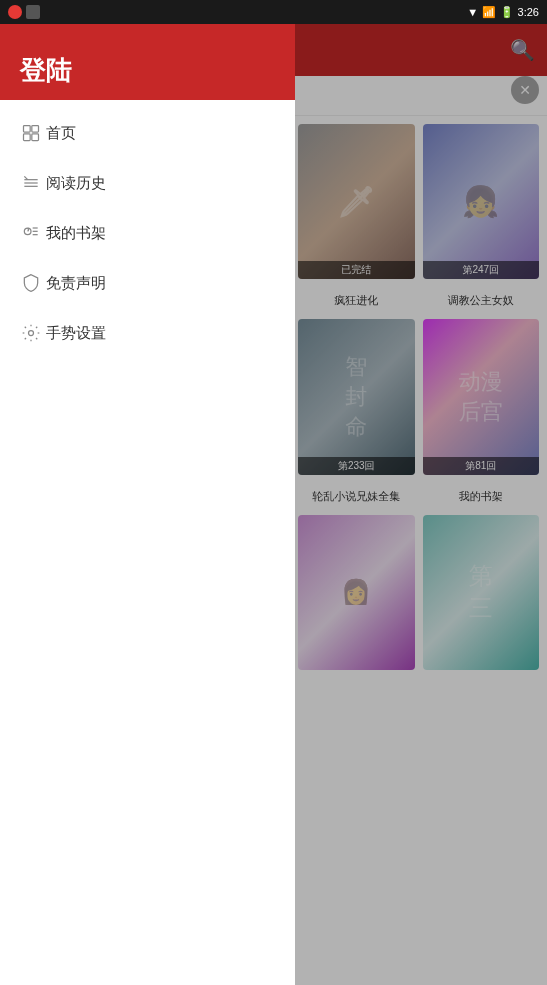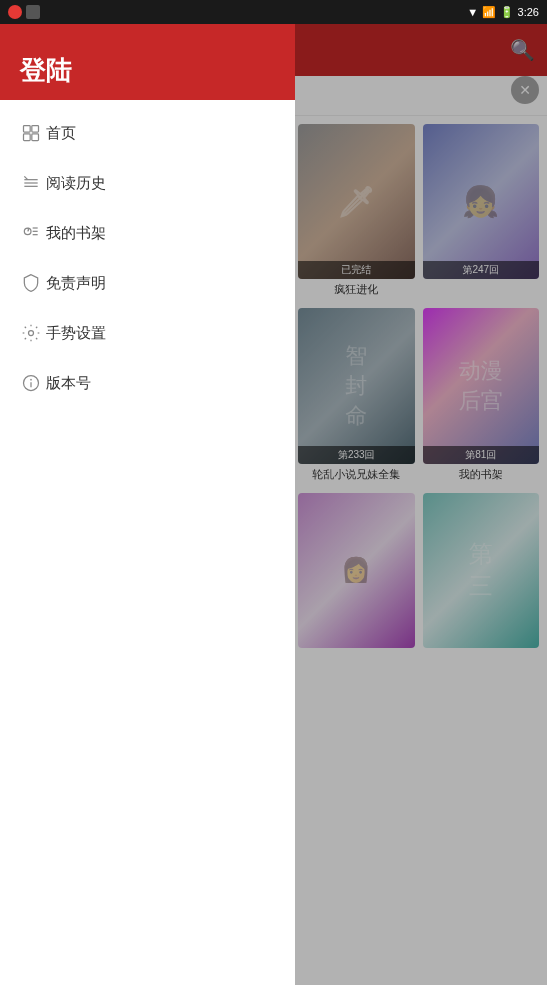--- a/index.html
+++ b/index.html
@@ -122,20 +122,21 @@
       text-align: center;
     }
     .book-title {
       font-size: 11px;
       color: #333;
       text-align: center;
       padding: 3px 2px;
       white-space: nowrap;
       overflow: hidden;
       text-overflow: ellipsis;
+      margin-top: 11px;
     }
     .book-wrapper {
       display: flex;
       flex-direction: column;
     }
 
     
     .left-books {
       position: absolute;
       top: 92px; left: 0; width: 290px; bottom: 0;
@@ -313,20 +314,21 @@
         <div class="book-badge">已完结</div>
       </div>
       <div class="book-title">疯狂进化</div>
     </div>
 
     <div class="book-wrapper">
       <div class="book-card cover-2">
         <div style="width:100%;height:100%;display:flex;align-items:center;justify-content:center;color:rgba(255,255,255,0.4);font-size:30px;">👧</div>
         <div class="book-badge">第247回</div>
       </div>
+      <div class="book-title">调教公主女奴</div>
     </div>
 
     <div class="book-wrapper">
       <div class="book-card cover-3">
         <div style="width:100%;height:100%;display:flex;align-items:center;justify-content:center;color:rgba(255,255,255,0.4);font-size:22px;text-align:center;padding:8px;">智<br>封<br>命</div>
         <div class="book-badge">第233回</div>
       </div>
       <div class="book-title">轮乱小说兄妹全集</div>
     </div>
 
@@ -416,27 +418,17 @@
             <path d="M20 12 L22 12"></path>
             <path d="M6 6 L4.5 4.5"></path>
             <path d="M18 6 L19.5 4.5"></path>
             <path d="M6 18 L4.5 19.5"></path>
             <path d="M18 18 L19.5 19.5"></path>
           </svg>
         </div>
         <span class="drawer-label">手势设置</span>
       </div>
 
-      <div class="drawer-item">
-        <div class="drawer-icon">
-          <svg width="20" height="20" viewBox="0 0 24 24" fill="none" stroke="#888" stroke-width="1.5">
-            <circle cx="12" cy="12" r="9"></circle>
-            <line x1="12" y1="8" x2="12" y2="8" stroke-width="2" stroke-linecap="round"></line>
-            <line x1="12" y1="11" x2="12" y2="17"></line>
-          </svg>
-        </div>
-        <span class="drawer-label">版本号</span>
-      </div>
 
     </div>
   </div>
 
 </div>
 
 </body></html>

